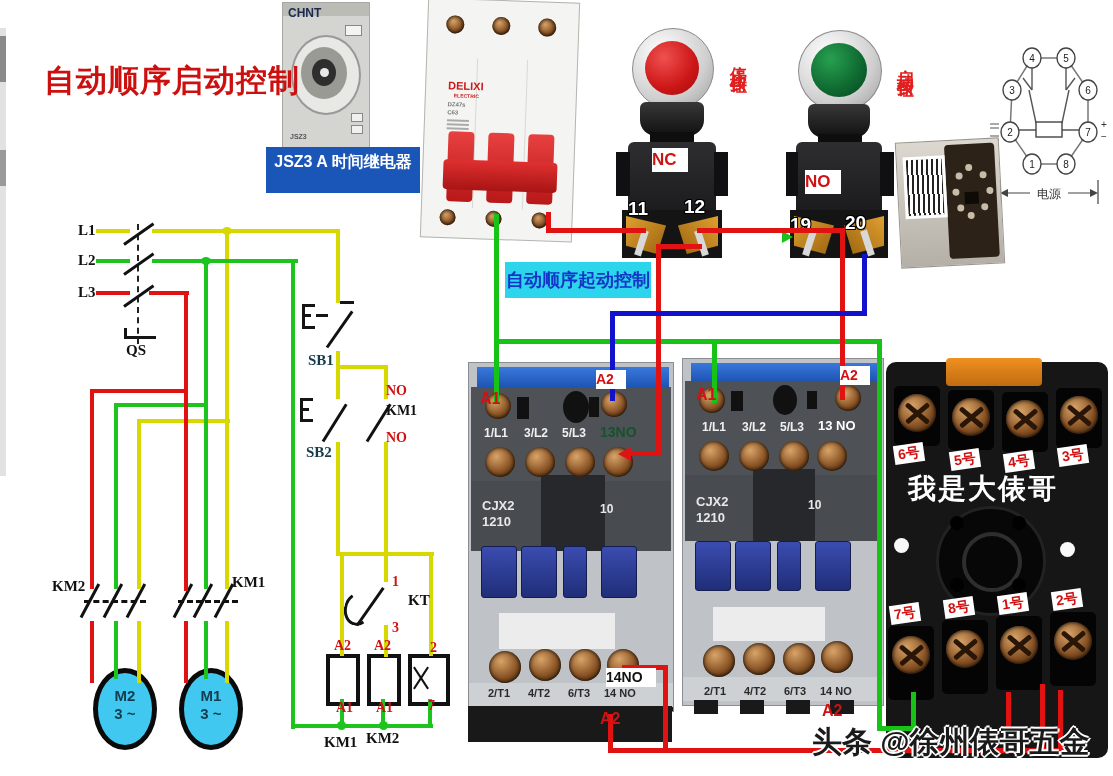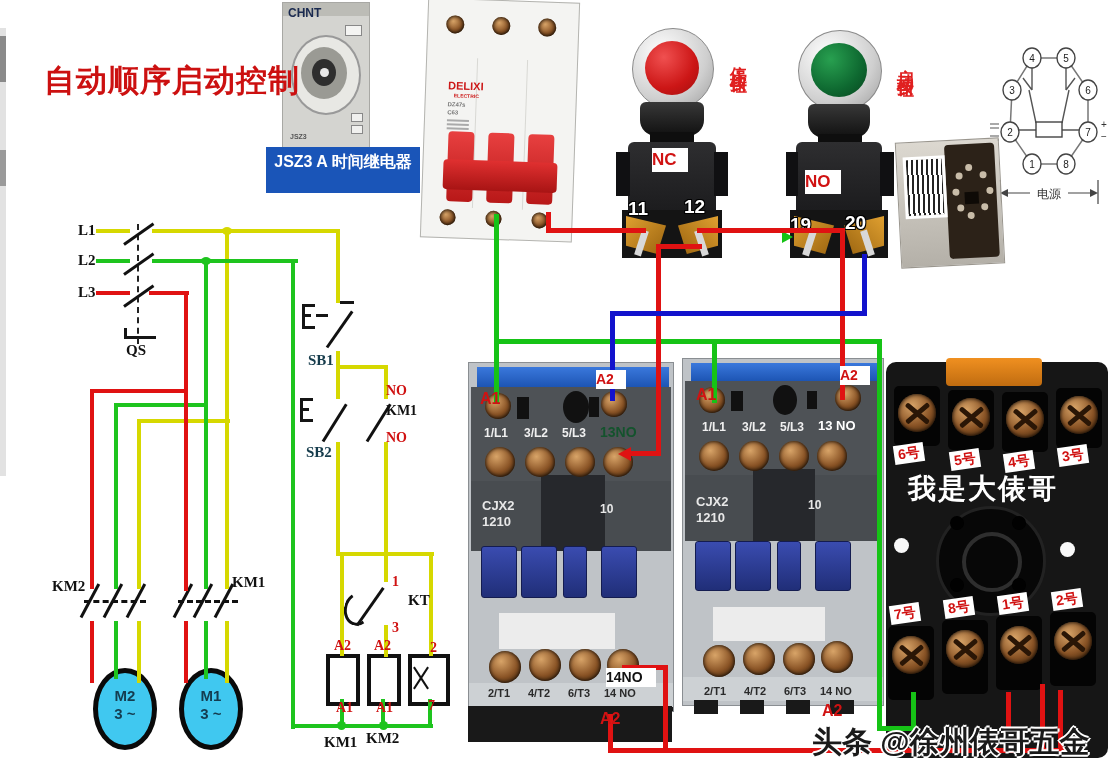--- a/index.html
+++ b/index.html
@@ -158,20 +158,23 @@
     </svg>
   </div>
 
   <div class="abs" style="left:898px;top:140px;width:102px;height:124px;background:linear-gradient(#dcd8d0,#b4b0a8);border:1px solid #9a968e;transform:rotate(-3deg);z-index:10;">
     <div class="abs" style="left:48px;top:4px;width:50px;height:114px;background:#2c2218;border-radius:4px;"></div>
     <div class="abs" style="left:68px;top:24px;width:7px;height:7px;border-radius:50%;background:#c8bca8;box-shadow:14px 8px 0 #c8bca8,20px 24px 0 #c8bca8,14px 40px 0 #c8bca8,0 48px 0 #c8bca8,-10px 40px 0 #c8bca8,-14px 24px 0 #c8bca8,-10px 8px 0 #c8bca8;"></div>
     <div class="abs" style="left:66px;top:52px;width:14px;height:12px;background:#0e0a06;"></div>
     <div class="abs" style="left:6px;top:14px;width:36px;height:56px;background:repeating-linear-gradient(90deg,#222 0 2px,#fff 2px 5px);border:3px solid #fff;"></div>
   </div>
 
+  <div class="abs" style="left:505px;top:262px;width:146px;height:36px;background:#2cd4ec;z-index:21;text-align:center;line-height:36px;">
+    <span class="t" style="position:static;color:#1335c8;font-size:18px;">自动顺序起动控制</span>
+  </div>
 
   <div class="t ser" style="left:78px;top:222px;font-size:15px;color:#111;">L1</div>
   <div class="t ser" style="left:78px;top:252px;font-size:15px;color:#111;">L2</div>
   <div class="t ser" style="left:78px;top:284px;font-size:15px;color:#111;">L3</div>
 
   <div class="w sy" style="left:96px;top:229px;width:34px;height:4px;"></div>
   <div class="w sy" style="left:152px;top:229px;width:188px;height:4px;"></div>
   <div class="dot sy" style="left:222px;top:227px;width:10px;height:8px;"></div>
   <div class="w sy" style="left:225px;top:229px;width:4px;height:360px;"></div>
   <div class="w sy" style="left:138px;top:419px;width:92px;height:4px;"></div>

